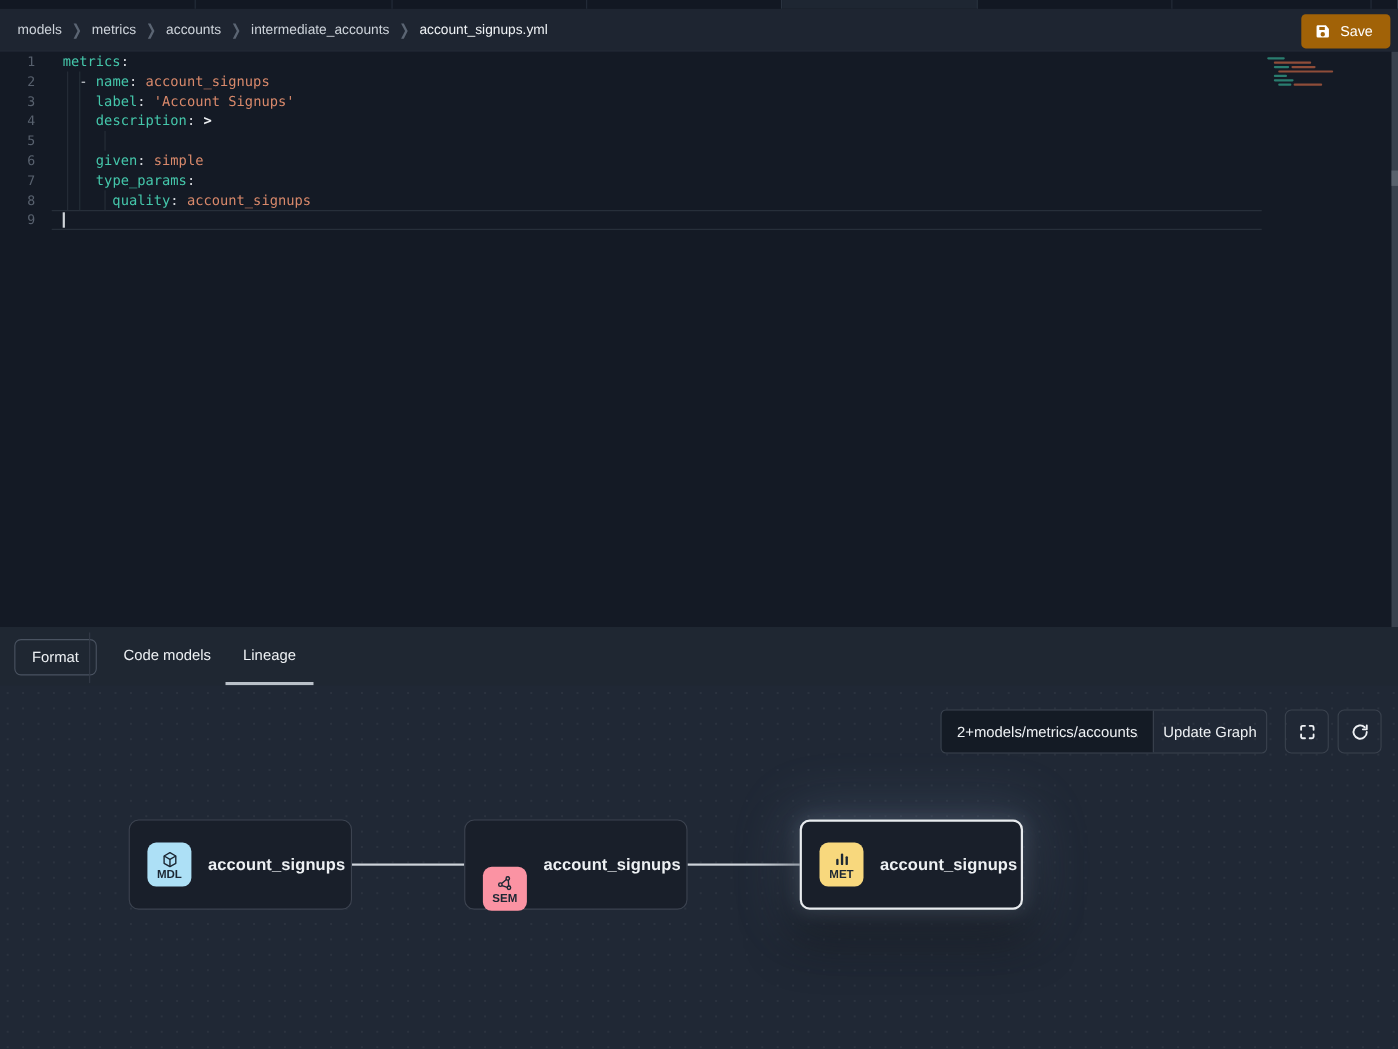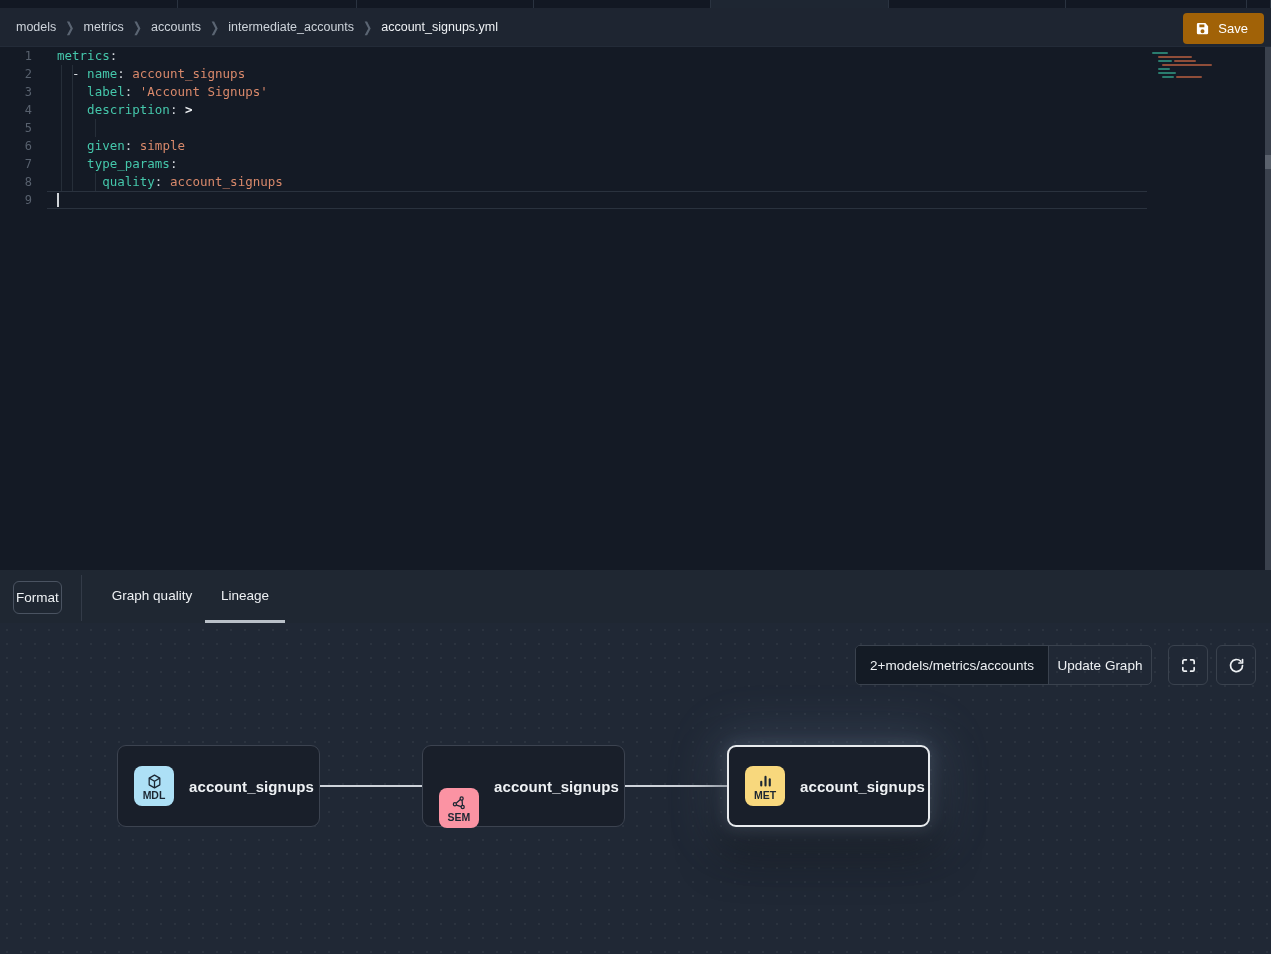--- a/index.html
+++ b/index.html
@@ -50,21 +50,21 @@
   .minimap .mrow { position:absolute; height:2px; border-radius:1px; opacity:.85; }
   .m-teal { background:#2e8f7d; } .m-org { background:#a5573d; }
   
   .ed-scroll { position:absolute; right:0; top:0; width:6px; height:523px; background:#3a414d; }
   .ed-scroll .thumb { position:absolute; left:0; top:108px; width:6px; height:14px; background:#5a616c; }
 
   
   .panel { position:absolute; left:0; top:570px; width:1271px; height:384px; background:#1f2732; }
   .panel-header { position:absolute; left:0; top:0; width:1271px; height:53px; background:#1f2732; }
   .format-btn {
-    position:absolute; left:13px; top:11px; height:33px; padding:0 2px;
+    position:absolute; left:13px; top:11px; height:33px; padding:0 15px;
     background:transparent; border:1px solid #4a5361; border-radius:6px;
     color:#eef1f4; font-size:13.5px; font-family:"Liberation Sans",sans-serif; cursor:pointer;
   }
   .header-divider { position:absolute; left:81px; top:5px; width:1px; height:46px; background:#333b48; }
   .tab { position:absolute; top:0; height:51px; display:flex; align-items:center; justify-content:center;
     font-size:13.5px; color:#eef1f4; cursor:pointer; }
   .tab-underline { position:absolute; left:205px; top:50px; width:80px; height:3px; background:#b9c0c8; }
 
   .graph-area {
     position:absolute; left:0; top:53px; width:1271px; height:331px; background:#202835;
@@ -197,21 +197,21 @@
 
     <div class="ed-scroll">
       <div class="thumb"></div>
     </div>
   </div>
 
   <div class="panel">
     <div class="panel-header">
       <button class="format-btn">Format</button>
       <div class="header-divider"></div>
-      <div class="tab" style="left:102px; width:100px;">Graph quality</div>
+      <div class="tab" style="left:102px; width:100px;">Code models</div>
       <div class="tab" style="left:214px; width:62px;">Lineage</div>
       <div class="tab-underline"></div>
     </div>
 
     <div class="graph-area">
 
       <div class="selector-group">
         <input class="selector-input" value="2+models/metrics/accounts/" style="">
         <button class="update-btn">Update Graph</button>
       </div>

